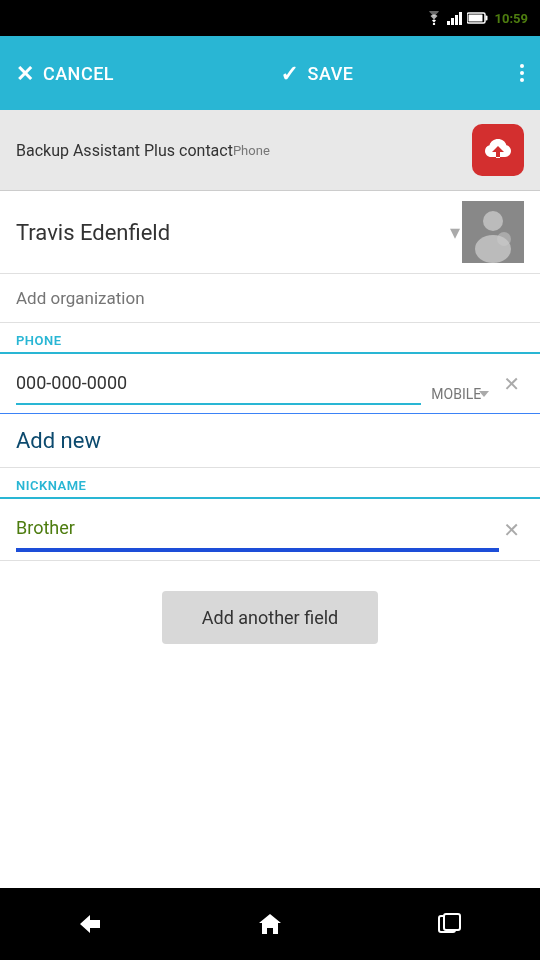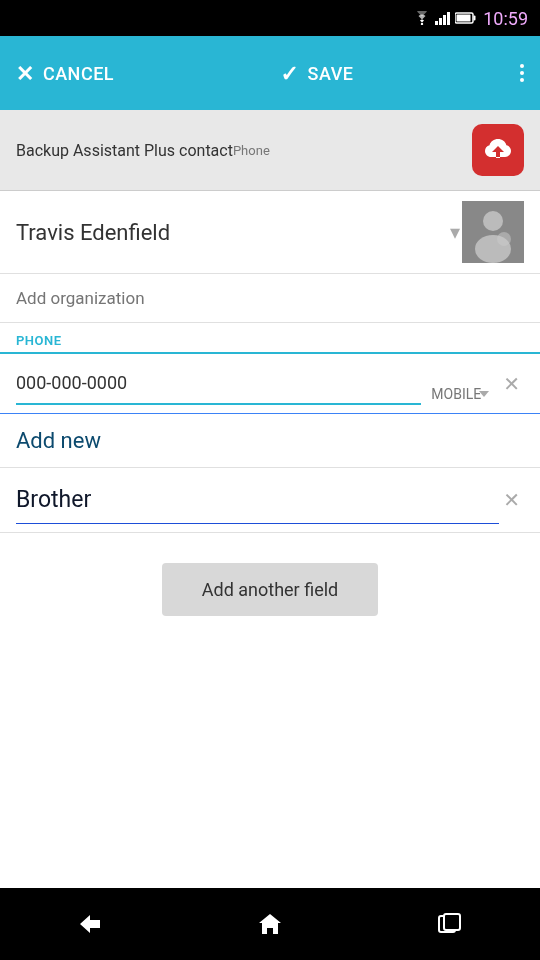--- a/index.html
+++ b/index.html
@@ -255,27 +255,27 @@
     
     .nickname-row {
       display: flex;
       align-items: center;
       padding: 8px 16px;
       border-bottom: 1px solid #e0e0e0;
     }
 
     .nickname-input {
       flex: 1;
-      font-size: 23px;
-      color: #0f172a;
+      font-size: 18px;
+      color: #4d7c0f;
       border: none;
       outline: none;
       background: transparent;
       padding: 10px 0;
-      border-bottom: 1px solid #1d4ed8;
+      border-bottom: 4px solid #1d4ed8;
     }
 
     
     .add-field-btn {
       display: block;
       margin: 30px auto;
       background: #d8d8d8;
       border: none;
       border-radius: 4px;
       padding: 16px 40px;
@@ -343,21 +343,21 @@
         <rect x="8" y="4" width="3" height="10"></rect>
         <rect x="12" y="1" width="3" height="13"></rect>
       </svg>
 
       <svg width="22" height="12" viewBox="0 0 22 12" fill="white">
         <rect x="0" y="1" width="18" height="10" rx="1.5" fill="none" stroke="white" stroke-width="1.5"></rect>
         <rect x="18.5" y="3.5" width="2" height="5" rx="1" fill="white"></rect>
         <rect x="1.5" y="2.5" width="14" height="7" rx="0.5" fill="white"></rect>
       </svg>
     </div>
-    <span style="color:#f0abfc;font-size:18px;font-weight:400;">10:59</span>
+    <span style="color:#4d7c0f;font-size:13px;font-weight:700;">10:59</span>
   </div>
 </div>
 
 <div class="action-bar">
   <button class="action-btn">
     <span class="icon">✕</span>
     <span>CANCEL</span>
   </button>
   <button class="action-btn">
     <span class="icon">✓</span>
@@ -409,20 +409,21 @@
   <div class="phone-row">
     <input class="phone-input" type="tel" value="000-000-0000" style="">
     <span class="phone-type" style="margin-right:18px;margin-top:20px;">MOBILE</span>
     <button class="clear-btn">✕</button>
   </div>
 
   <div class="add-new-row">
     <span class="add-new-text">Add new</span>
   </div>
 
+  <div class="section-label">NICKNAME</div>
 
   <div class="nickname-row">
     <input class="nickname-input" type="text" value="Brother" style="">
     <button class="clear-btn">✕</button>
   </div>
 
   <button class="add-field-btn">Add another field</button>
 
 </div>
 

